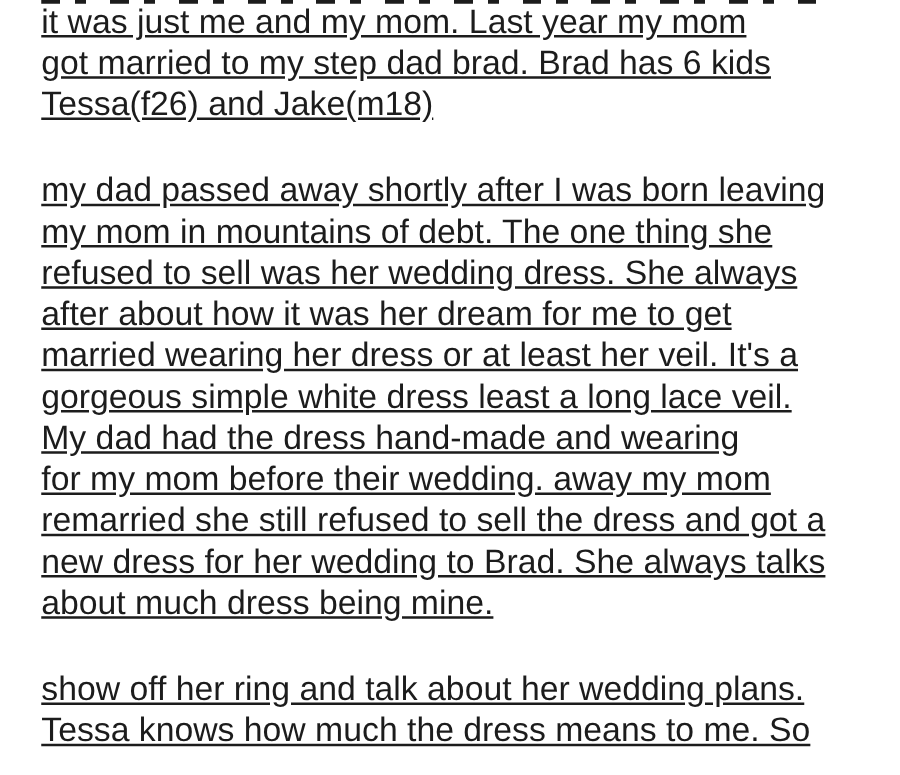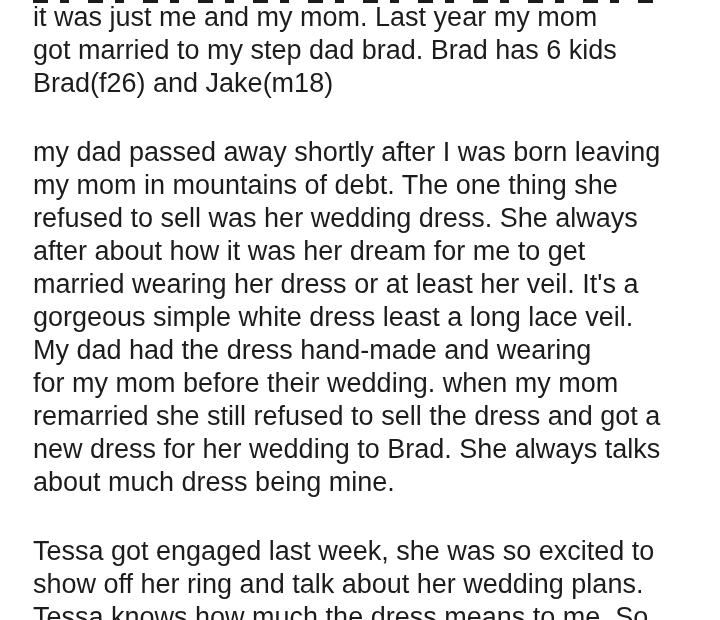--- a/index.html
+++ b/index.html
@@ -42,48 +42,48 @@
     top: 1px;
     left: 33px;
     right: 0;
     color: var(--text-color);
     font-size: 27px;
     line-height: 33px;
     font-weight: 400;
   }
   .para {
     margin: 0 0 36px 0;
+    text-decoration: underline;
   }
   .line {
     white-space: nowrap;
   }
 </style>
 </head>
 <body>
 
 <div class="page">
   <div class="remnant"></div>
   <div class="content" id="paragraphs">
       <div class="para">
         <div class="line">it was just me and my mom. Last year my mom</div>
         <div class="line">got married to my step dad brad. Brad has 6 kids</div>
-        <div class="line">Brad(f26) and Jake(m18)</div>
+        <div class="line">Tessa(f26) and Jake(m18)</div>
       </div>
       <div class="para">
         <div class="line">my dad passed away shortly after I was born leaving</div>
         <div class="line">my mom in mountains of debt. The one thing she</div>
         <div class="line">refused to sell was her wedding dress. She always</div>
         <div class="line">after about how it was her dream for me to get</div>
         <div class="line">married wearing her dress or at least her veil. It's a</div>
         <div class="line">gorgeous simple white dress least a long lace veil.</div>
         <div class="line">My dad had the dress hand-made and wearing</div>
-        <div class="line">for my mom before their wedding. when my mom</div>
+        <div class="line">for my mom before their wedding. away my mom</div>
         <div class="line">remarried she still refused to sell the dress and got a</div>
         <div class="line">new dress for her wedding to Brad. She always talks</div>
         <div class="line">about much dress being mine.</div>
       </div>
       <div class="para">
-        <div class="line">Tessa got engaged last week, she was so excited to</div>
         <div class="line">show off her ring and talk about her wedding plans.</div>
         <div class="line">Tessa knows how much the dress means to me. So</div>
       </div>
     </div>
 </div>
 
 </body></html>

